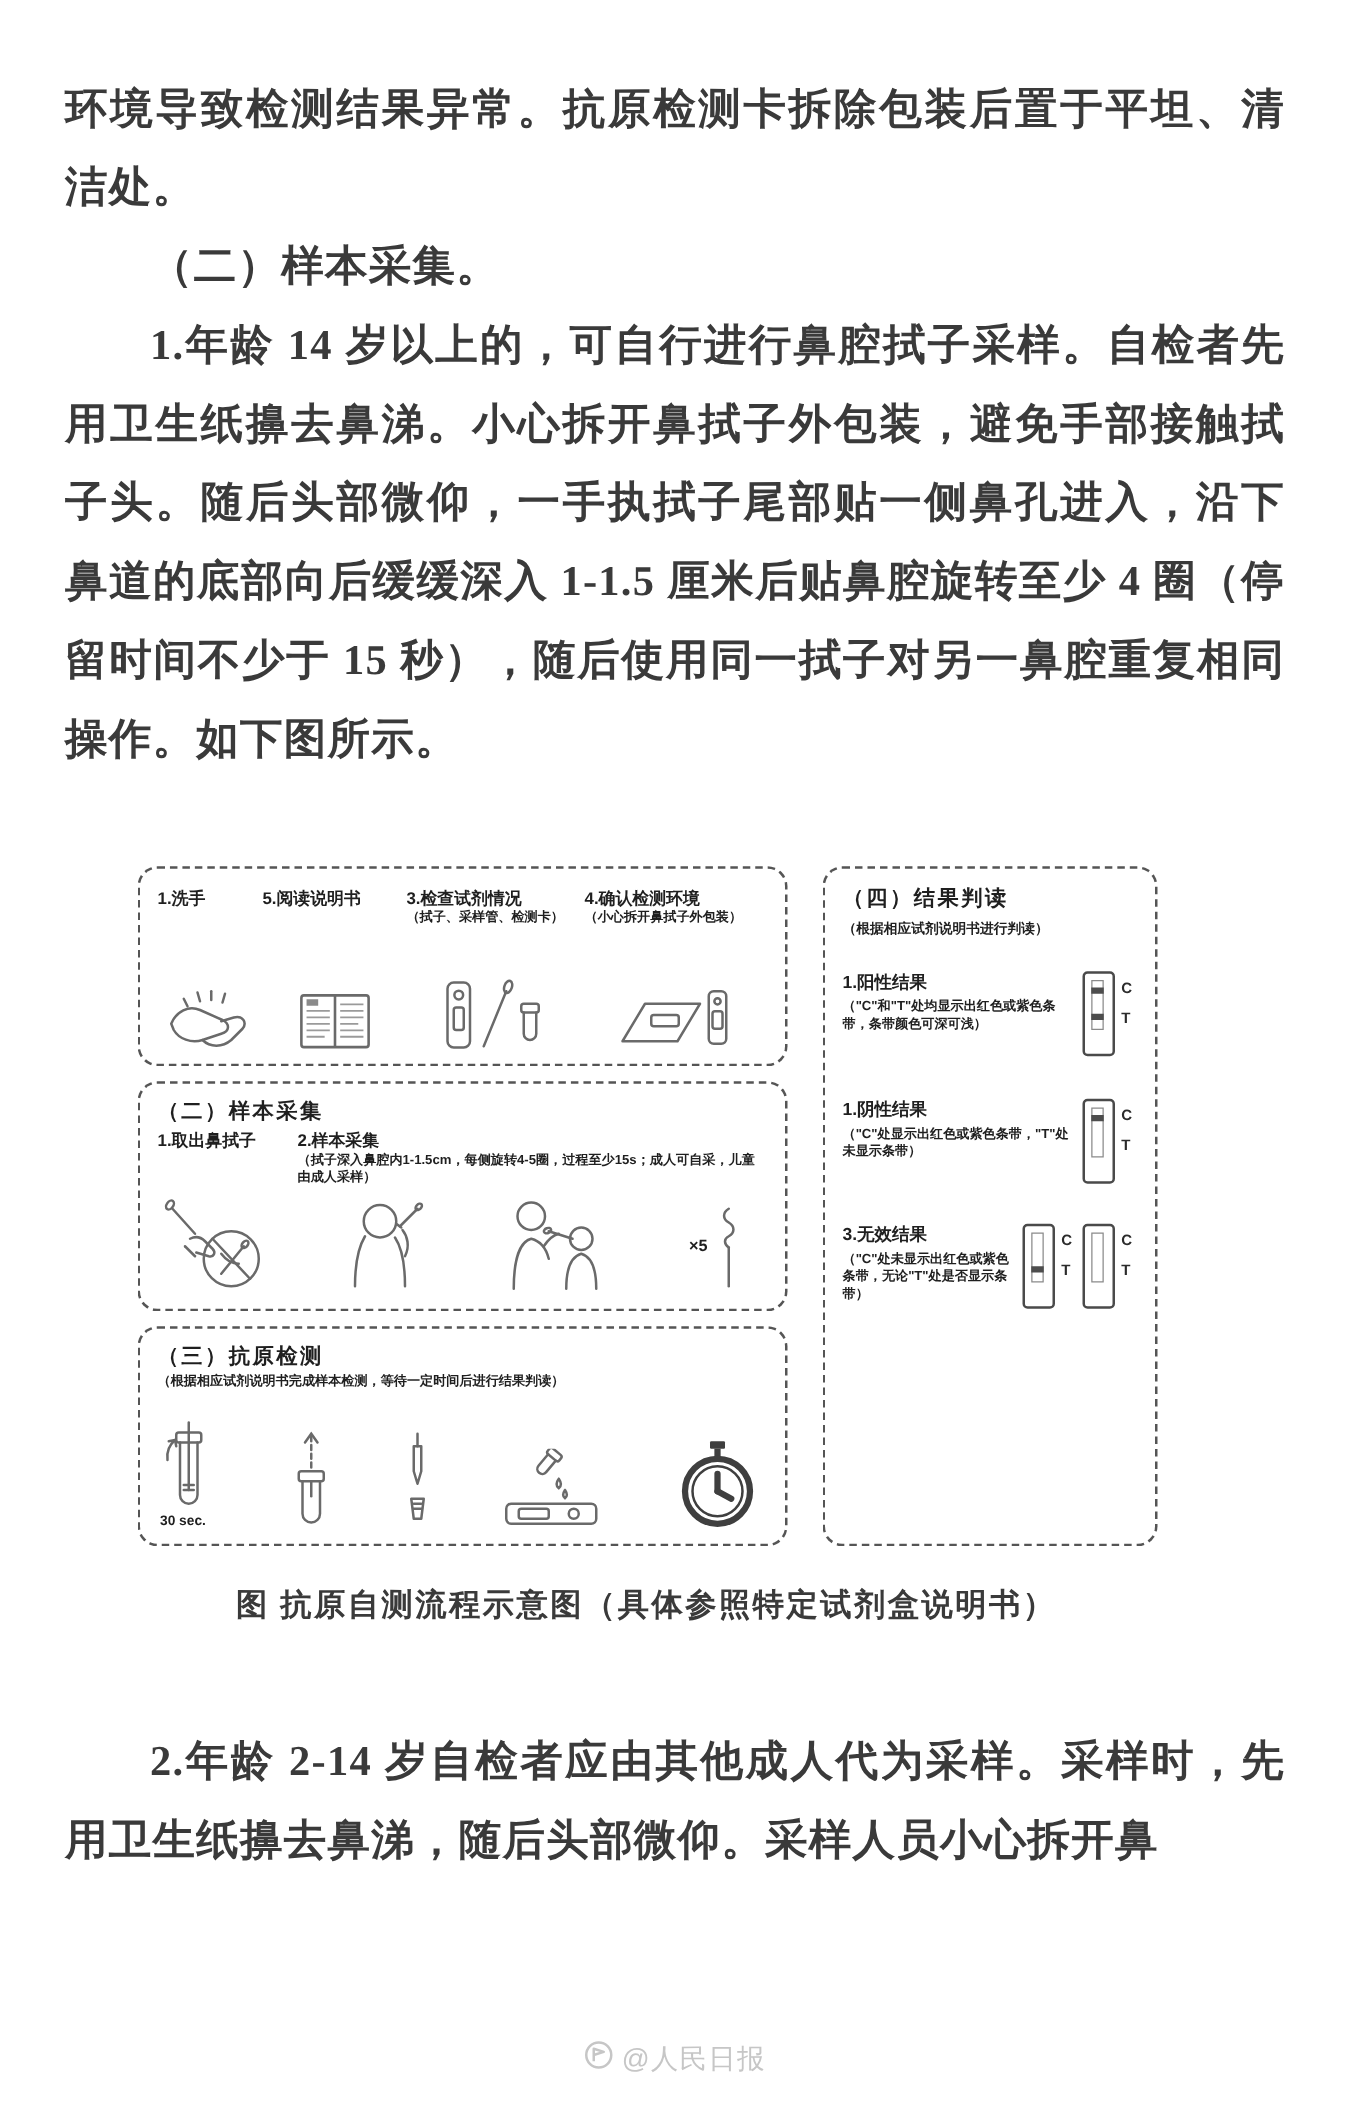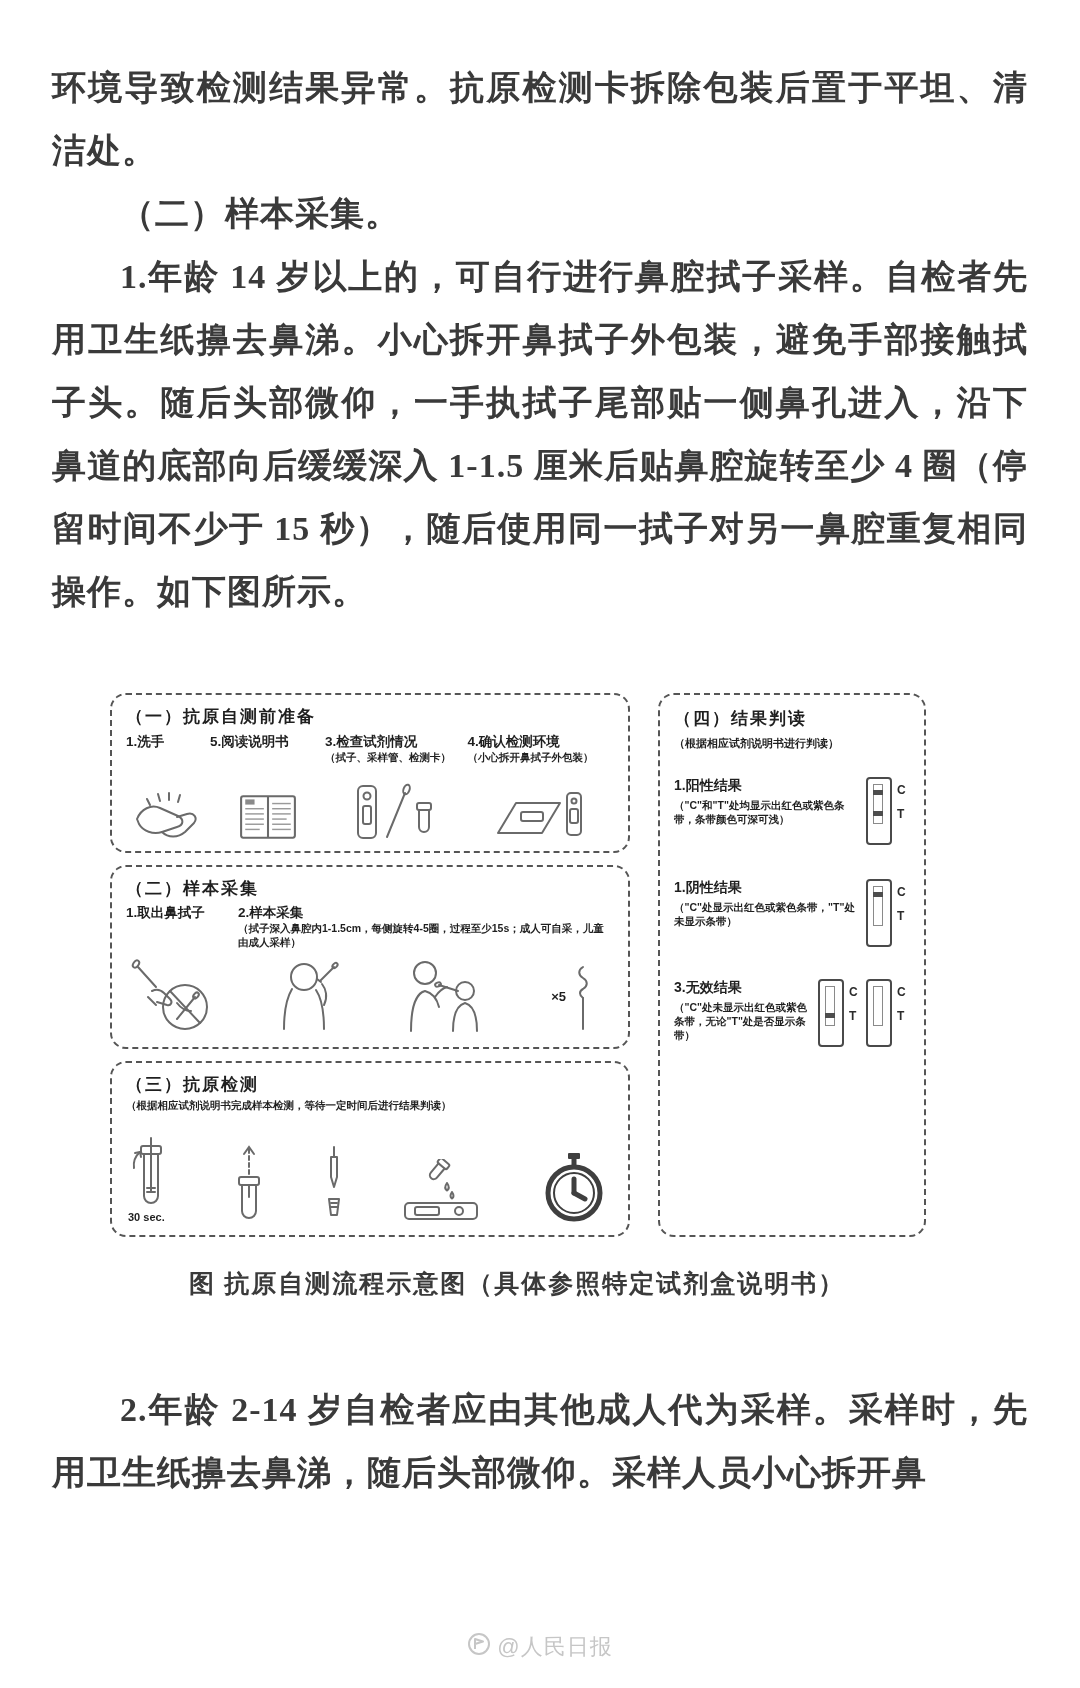--- a/index.html
+++ b/index.html
@@ -83,21 +83,20 @@
   <div class="body-text">
     <p class="para">环境导致检测结果异常。抗原检测卡拆除包装后置于平坦、清洁处。</p>
     <p class="para indent">（二）样本采集。</p>
     <p class="para indent">1.年龄 14 岁以上的，可自行进行鼻腔拭子采样。自检者先用卫生纸擤去鼻涕。小心拆开鼻拭子外包装，避免手部接触拭子头。随后头部微仰，一手执拭子尾部贴一侧鼻孔进入，沿下鼻道的底部向后缓缓深入 1-1.5 厘米后贴鼻腔旋转至少 4 圈（停留时间不少于 15 秒），随后使用同一拭子对另一鼻腔重复相同操作。如下图所示。</p>
   </div>
 
   <div class="figure">
     <div class="fig-left">
 
       <div class="panel panel1">
-        <div class="panel-title">（一）抗原自测前准备</div>
         <div class="prep-steps">
           <div class="prep-step s1">
             <div class="step-label">1.洗手</div>
             <div class="ill-wrap">
               <svg class="ill" width="74" height="52" viewBox="0 0 74 52">
                 <g fill="none" stroke="#6a6a6a" stroke-width="2" stroke-linecap="round" stroke-linejoin="round">
                   <path d="M6 30 C10 20 20 15 29 19 L47 27 C53 30 53 36 46 38 L31 43 C22 46 12 42 8 35 Z"></path>
                   <path d="M31 43 C37 49 47 49 54 43 L63 34 C67 29 63 23 56 25 L46 28"></path>
                   <path d="M16 10 l3 6"></path>
                     <path d="M27 5 l2 7"></path>

